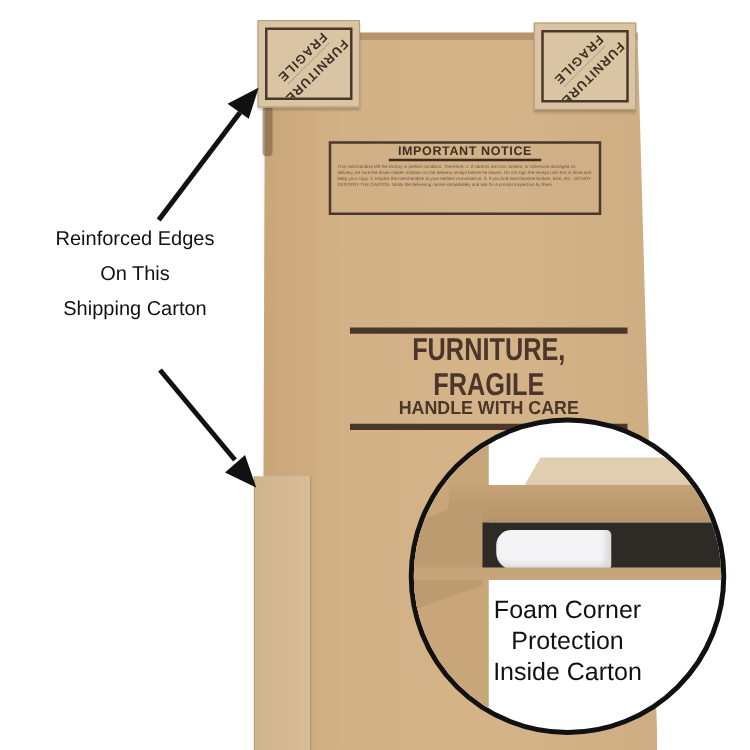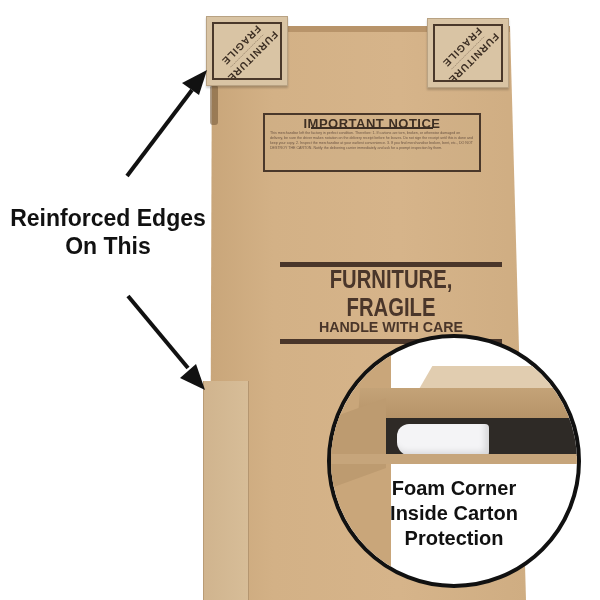--- a/index.html
+++ b/index.html
@@ -19,47 +19,47 @@
   .corner-cap .rot { position:absolute; left:50%; top:50%; transform:translate(-50%,-50%) rotate(45deg);
     text-align:center; white-space:nowrap; color:#3b2d22; }
   .corner-cap .t1 { font-size:10px; font-weight:bold; letter-spacing:1px; display:block; }
   .corner-cap .t2 { font-size:4px; display:block; color:#6a5644; }
   .cap-left { left:206px; top:16px; }
   .cap-left .rot { transform:translate(-50%,-50%) rotate(135deg); }
   .cap-right { left:427px; top:18px; }
 
   
   .notice { position:absolute; left:263px; top:113px; width:214px; height:55px; border:2px solid #4a382a; background:rgba(200,170,130,.25); }
-  .notice-title { position:absolute; left:0; right:0; top:1px; text-align:center; font-size:13px; font-weight:bold; color:#3e2f23; letter-spacing:.5px; }
+  .notice-title { position:absolute; left:0; right:0; top:1px; text-align:center; font-size:10px; font-weight:bold; color:#3e2f23; letter-spacing:.5px; }
   .notice-bar { position:absolute; left:46px; right:46px; top:12px; height:2px; background:#3e2f23; }
   .notice-body { position:absolute; left:5px; right:5px; top:16px; font-size:3.6px; line-height:5px; color:#6b5443; }
 
   
   .fragile { position:absolute; left:280px; top:262px; width:222px; }
   .fragile .bar { height:5px; background:#4a362a; }
   .fragile-l1 { font-family:"Liberation Sans", sans-serif; font-weight:bold; font-size:22px; color:#4a362a; text-align:center; transform:scaleY(1.15) scaleX(.92); letter-spacing:0; margin-top:3px; line-height:24px; }
   .fragile-l2 { font-weight:bold; font-size:15px; color:#4a362a; text-align:center; transform:scaleX(.95); line-height:18px; margin-bottom:3px; }
 
   
   .edge-strip { position:absolute; left:203px; top:381px; width:44px; height:219px; background:linear-gradient(90deg,#d0b48e,#d7bd98); border-left:1px solid #b99b75; border-right:1px solid #b59670; }
 
   
-  .annot { position:absolute; left:4px; top:204px; width:208px; text-align:center; font-weight:bold; font-size:23px; line-height:28px; color:#111; }
+  .annot { position:absolute; left:4px; top:178px; width:208px; text-align:center; font-weight:normal; font-size:16px; line-height:28px; color:#111; }
   svg.arrows { position:absolute; left:0; top:0; width:600px; height:600px; pointer-events:none; }
 
   
   .inset { position:absolute; left:327px; top:334px; width:246px; height:246px; border-radius:50%; border:4px solid #111; background:#fff; overflow:hidden; }
   .inset .bgL { position:absolute; left:0; top:0; width:60px; height:246px; background:#c9a67a; }
   .inset .flap-top { position:absolute; left:28px; top:50px; width:230px; height:30px; background:linear-gradient(180deg,#c4a378,#b69469); transform:skewX(-4deg); }
   .inset .lid { position:absolute; left:95px; top:28px; width:160px; height:22px; background:#e1cdb0; transform:skewX(-30deg); }
   .inset .gap { position:absolute; left:50px; top:80px; width:200px; height:38px; background:#2e2a26; }
   .inset .foam { position:absolute; left:66px; top:86px; width:92px; height:32px; background:#f4f4f6; border-radius:12px 4px 4px 14px; box-shadow:inset -4px -4px 6px rgba(0,0,0,.12); }
   .inset .lower { position:absolute; left:0; top:116px; width:250px; height:10px; background:#c6a57b; }
   .inset .leftflap { position:absolute; left:0; top:70px; width:55px; height:70px; background:#bd9b70; transform:skewY(-20deg); }
-  .inset-text { position:absolute; left:0; right:0; top:138px; text-align:center; font-weight:bold; font-size:20px; line-height:25px; color:#111; }
+  .inset-text { position:absolute; left:0; right:0; top:138px; text-align:center; font-weight:normal; font-size:20px; line-height:25px; color:#111; }
 </style>
 </head>
 <body>
 
 <div class="carton"></div>
 <div class="carton-top"></div>
 <div class="side-seam"></div>
 
 <div class="corner-cap cap-left">
   <div class="inner">
@@ -91,20 +91,21 @@
   <div class="fragile-l1">FURNITURE, FRAGILE</div>
   <div class="fragile-l2">HANDLE WITH CARE</div>
   <div class="bar"></div>
 </div>
 
 <div class="edge-strip"></div>
 
 <div class="annot">
   <div>Reinforced Edges</div>
   <div>On This</div>
+  <div>Shipping Carton</div>
 </div>
 
 <svg class="arrows" viewBox="0 0 600 600">
   <g>
     <line x1="127" y1="176" x2="192" y2="90" stroke="#111" stroke-width="4"></line>
     <polygon points="207,70 182,83 199,95" fill="#111"></polygon>
   </g>
   <g>
     <line x1="128" y1="296" x2="188" y2="368" stroke="#111" stroke-width="4"></line>
     <polygon points="205,390 180,378 196,364" fill="#111"></polygon>
@@ -114,16 +115,16 @@
 <div class="inset">
   <div class="bgL"></div>
   <div class="lid"></div>
   <div class="flap-top"></div>
   <div class="gap"></div>
   <div class="foam"></div>
   <div class="leftflap"></div>
   <div class="lower"></div>
   <div class="inset-text">
     <div>Foam Corner</div>
+    <div>Protection</div>
     <div>Inside Carton</div>
-    <div>Protection</div>
   </div>
 </div>
 
 </body></html>

